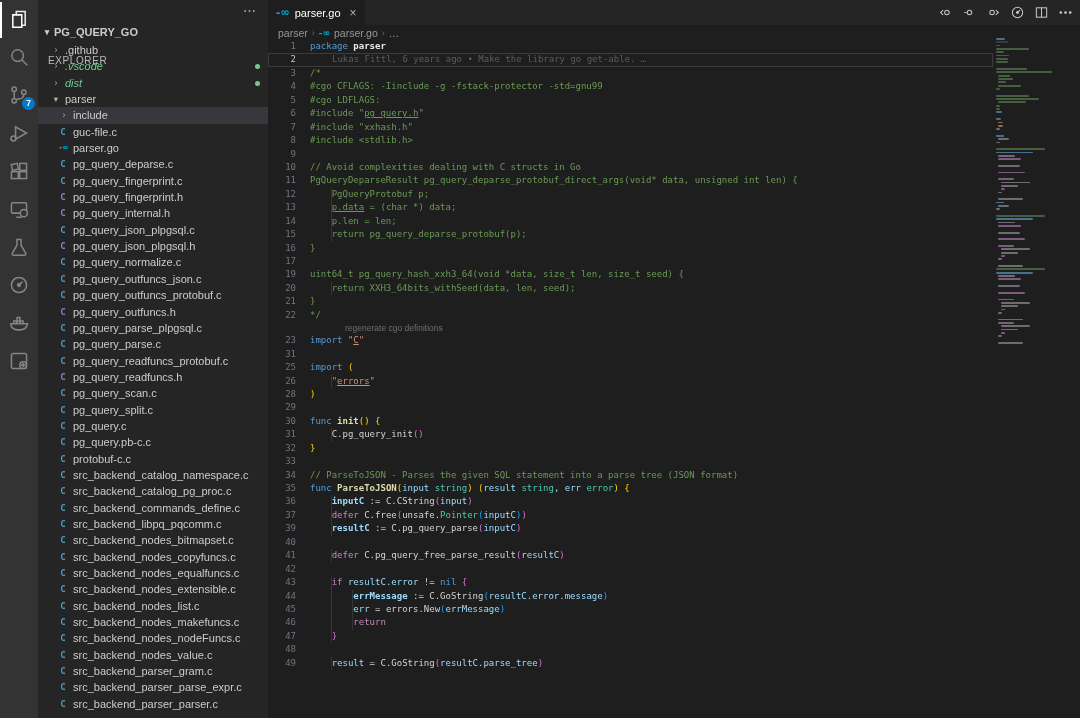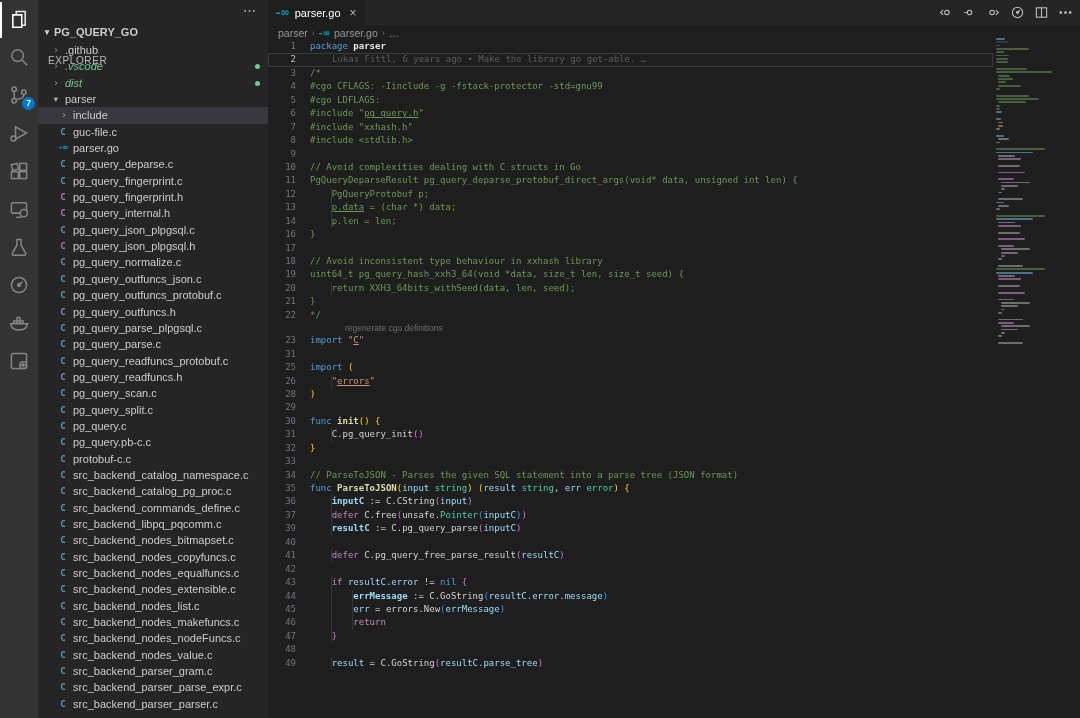--- a/index.html
+++ b/index.html
@@ -384,23 +384,23 @@
       <div class="cline"><span class="gut">5</span><span class="txt"><span class="tk-c">#cgo LDFLAGS:</span></span></div>
       <div class="cline"><span class="gut">6</span><span class="txt"><span class="tk-c">#include "</span><span class="tk-cu">pg_query.h</span><span class="tk-c">"</span></span></div>
       <div class="cline"><span class="gut">7</span><span class="txt"><span class="tk-c">#include "xxhash.h"</span></span></div>
       <div class="cline"><span class="gut">8</span><span class="txt"><span class="tk-c">#include &lt;stdlib.h&gt;</span></span></div>
       <div class="cline"><span class="gut">9</span><span class="txt"></span></div>
       <div class="cline"><span class="gut">10</span><span class="txt"><span class="tk-c">// Avoid complexities dealing with C structs in Go</span></span></div>
       <div class="cline"><span class="gut">11</span><span class="txt"><span class="tk-c">PgQueryDeparseResult pg_query_deparse_protobuf_direct_args(void* data, unsigned int len) {</span></span></div>
       <div class="cline"><span class="guide" style="left: 62.68px;"></span><span class="gut">12</span><span class="txt"><span class="tk-c">    PgQueryProtobuf p;</span></span></div>
       <div class="cline"><span class="guide" style="left: 62.68px;"></span><span class="gut">13</span><span class="txt"><span class="tk-c">    </span><span class="tk-cu">p.data</span><span class="tk-c"> = (char *) data;</span></span></div>
       <div class="cline"><span class="guide" style="left: 62.68px;"></span><span class="gut">14</span><span class="txt"><span class="tk-c">    p.len = len;</span></span></div>
+      <div class="cline"><span class="guide" style="left: 62.68px;"></span><span class="gut">15</span><span class="txt"><span class="tk-c">    return pg_query_deparse_protobuf(p);</span></span></div>
       <div class="cline"><span class="gut">16</span><span class="txt"><span class="tk-c">}</span></span></div>
       <div class="cline"><span class="gut">17</span><span class="txt"></span></div>
-      <div class="cline"><span class="gut">18</span><span class="txt"><span class="tk-c">// Avoid inconsistent type behaviour in xxhash library</span></span></div>
       <div class="cline"><span class="gut">19</span><span class="txt"><span class="tk-c">uint64_t pg_query_hash_xxh3_64(void *data, size_t len, size_t seed) {</span></span></div>
       <div class="cline"><span class="guide" style="left: 62.68px;"></span><span class="gut">20</span><span class="txt"><span class="tk-c">    return XXH3_64bits_withSeed(data, len, seed);</span></span></div>
       <div class="cline"><span class="gut">21</span><span class="txt"><span class="tk-c">}</span></span></div>
       <div class="cline"><span class="gut">22</span><span class="txt"><span class="tk-c">*/</span></span></div>
       <div class="lens">regenerate cgo definitions</div>
       <div class="cline"><span class="gut">23</span><span class="txt"><span class="tk-k">import</span><span class="tk-w"> </span><span class="tk-s">"</span><span class="tk-su">C</span><span class="tk-s">"</span></span></div>
       <div class="cline"><span class="gut">31</span><span class="txt"></span></div>
       <div class="cline"><span class="gut">25</span><span class="txt"><span class="tk-k">import</span><span class="tk-w"> </span><span class="tk-b1">(</span></span></div>
       <div class="cline"><span class="guide" style="left: 62.68px;"></span><span class="gut">26</span><span class="txt"><span class="tk-s">    "</span><span class="tk-su">errors</span><span class="tk-s">"</span></span></div>
       <div class="cline"><span class="gut">28</span><span class="txt"><span class="tk-b1">)</span></span></div>

